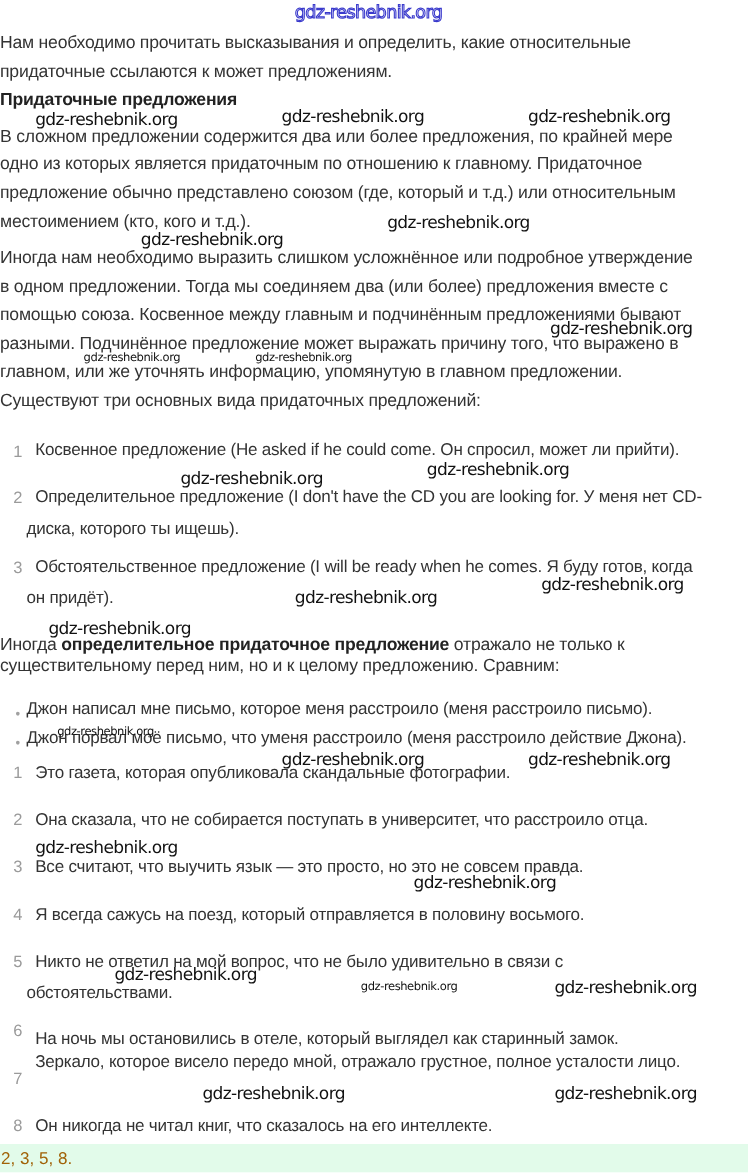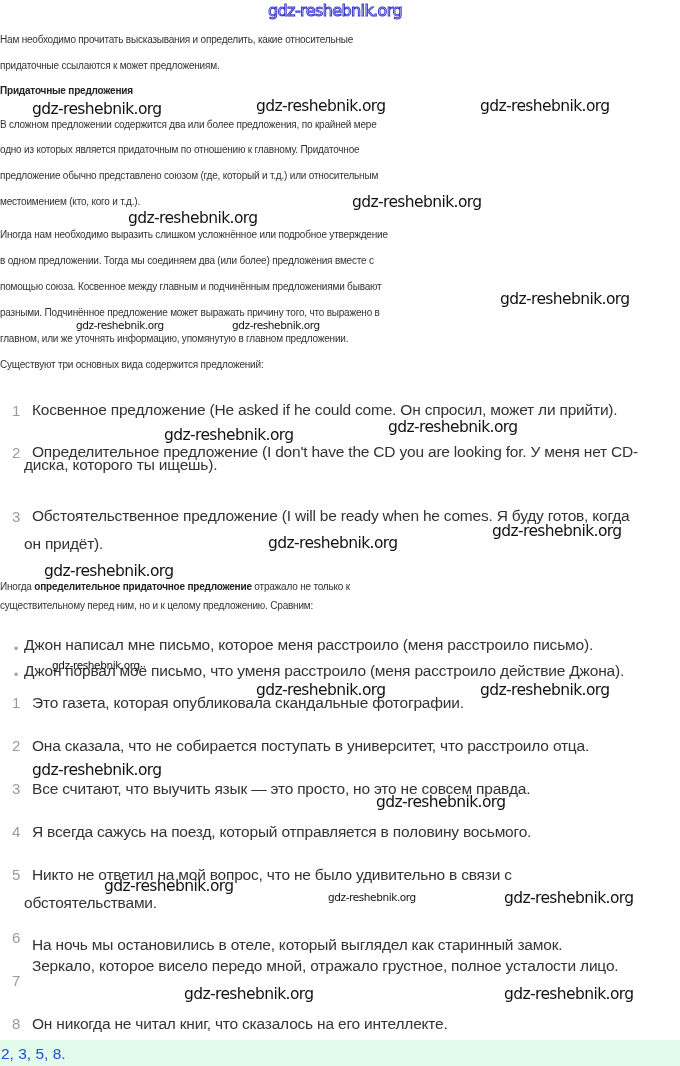--- a/index.html
+++ b/index.html
@@ -1,35 +1,35 @@
 <!DOCTYPE html>
 <html><head>
 <meta charset="utf-8">
 <style>
   html, body { margin: 0; padding: 0; background: #ffffff; }
   body {
     width: 680px; height: 1066px; position: relative; overflow: hidden;
     font-family: "Liberation Sans", sans-serif; color: #303030;
   }
-  .p { position: absolute; left: 0; font-size: 10px; line-height: 26px; color: #333; white-space: nowrap; letter-spacing: -0.2px; }
+  .p { position: absolute; left: 0; font-size: 16px; line-height: 26px; color: #333; white-space: nowrap; letter-spacing: -0.2px; }
   .h { font-weight: bold; color: #222; }
   .li-num { position: absolute; left: 12px; font-size: 15px; color: #9a9a9a; }
   .li-text { position: absolute; left: 32px; font-size: 15.5px; color: #333; white-space: nowrap; letter-spacing: -0.2px; line-height: 30px; }
   .li-cont { position: absolute; left: 24px; font-size: 15.5px; color: #333; white-space: nowrap; letter-spacing: -0.2px; }
   .bullet { position: absolute; left: 14px; font-size: 12px; color: #a0a0a0; }
   .wm { position: absolute; font-family: "DejaVu Sans", sans-serif; color: #111; font-size: 15.5px; letter-spacing: -0.6px; white-space: nowrap; }
   .wm-small { font-size: 10.5px; letter-spacing: -0.4px; }
   .wm-top {
     position: absolute; left: 268px; top: 1px; font-size: 16px;
     color: #ffffff; -webkit-text-stroke: 1px #3a3acc; font-family: "DejaVu Sans", sans-serif;
     letter-spacing: -0.6px; white-space: nowrap;
   }
   .answer {
     position: absolute; left: 0; top: 1040px; width: 680px; height: 26px;
-    background: #e2fbea; font-size: 15.5px; line-height: 28px; color: #1d4ed8; padding-left: 1px;
+    background: #e2fbea; font-size: 15.5px; line-height: 28px; color: #a16207; padding-left: 1px;
   }
   b { font-weight: bold; color: #222; }
 </style>
 </head>
 <body>
 
 <div class="wm-top">gdz-reshebnik.org</div>
 
 <div class="p" style="top:27px">Нам необходимо прочитать высказывания и определить, какие относительные</div>
 <div class="p" style="top:53px">придаточные ссылаются к может предложениям.</div>
@@ -40,31 +40,31 @@
 <div class="p" style="top:137px">одно из которых является придаточным по отношению к главному. Придаточное</div>
 <div class="p" style="top:163px">предложение обычно представлено союзом (где, который и т.д.) или относительным</div>
 <div class="p" style="top:189px">местоимением (кто, кого и т.д.).</div>
 
 <div class="p" style="top:222px">Иногда нам необходимо выразить слишком усложнённое или подробное утверждение</div>
 <div class="p" style="top:248px">в одном предложении. Тогда мы соединяем два (или более) предложения вместе с</div>
 <div class="p" style="top:274px">помощью союза. Косвенное между главным и подчинённым предложениями бывают</div>
 <div class="p" style="top:300px">разными. Подчинённое предложение может выражать причину того, что выражено в</div>
 <div class="p" style="top:326px">главном, или же уточнять информацию, упомянутую в главном предложении.</div>
 
-<div class="p" style="top:352px">Существуют три основных вида содержится предложений:</div>
+<div class="p" style="top:352px">Существуют три основных вида придаточных предложений:</div>
 
 <div>
   <div>
     <span class="li-num" style="top:402px">1</span>
     <span class="li-text" style="top:395px">Косвенное предложение (He asked if he could come. Он спросил, может ли прийти).</span>
   </div>
   <div>
     <span class="li-num" style="top:444px">2</span>
     <span class="li-text" style="top:437px">Определительное предложение (I don't have the CD you are looking for. У меня нет CD-</span>
-    <span class="li-cont" style="top:456px">диска, которого ты ищешь).</span>
+    <span class="li-cont" style="top:472px">диска, которого ты ищешь).</span>
   </div>
   <div>
     <span class="li-num" style="top:508px">3</span>
     <span class="li-text" style="top:501px">Обстоятельственное предложение (I will be ready when he comes. Я буду готов, когда</span>
     <span class="li-cont" style="top:535px">он придёт).</span>
   </div>
 </div>
 
 <div class="p" style="top:574px"><span>Иногда </span><b>определительное придаточное предложение</b><span> отражало не только к</span></div>
 <div class="p" style="top:593px">существительному перед ним, но и к целому предложению. Сравним:</div>

